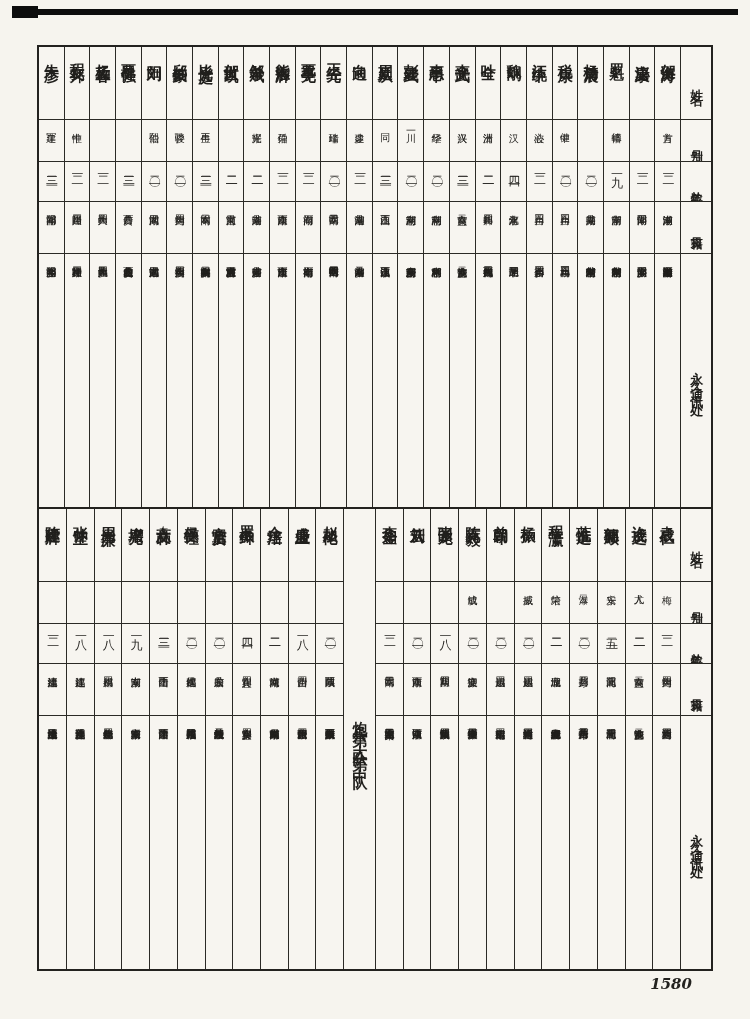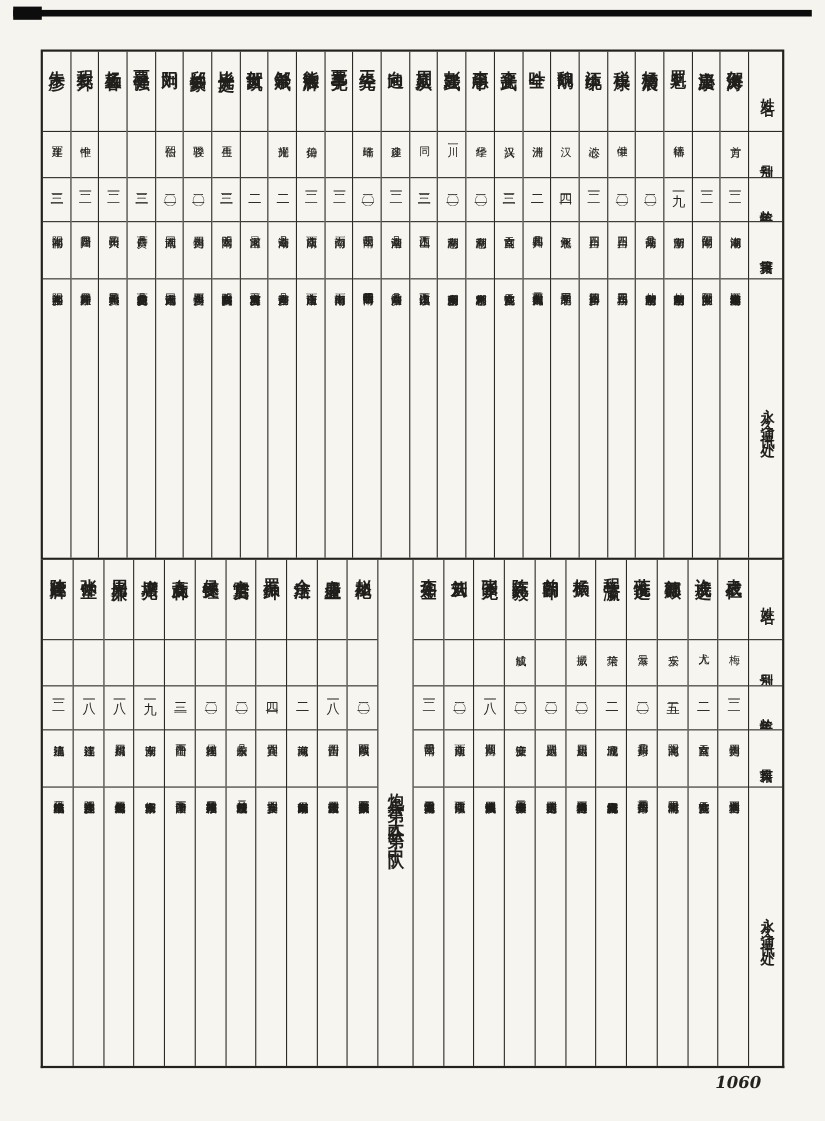--- a/index.html
+++ b/index.html
@@ -902,14 +902,14 @@
           <div class="cell c-native">
             <span class="vtext">福建清流</span>
           </div>
           <div class="cell c-addr">
             <span class="vtext">福建清流城中正路十号</span>
           </div>
         </div>
       </div>
   </div>
 
-  <div class="page-number">1060</div>
+  <div class="page-number">1580</div>
 </div>
 
 </body></html>

